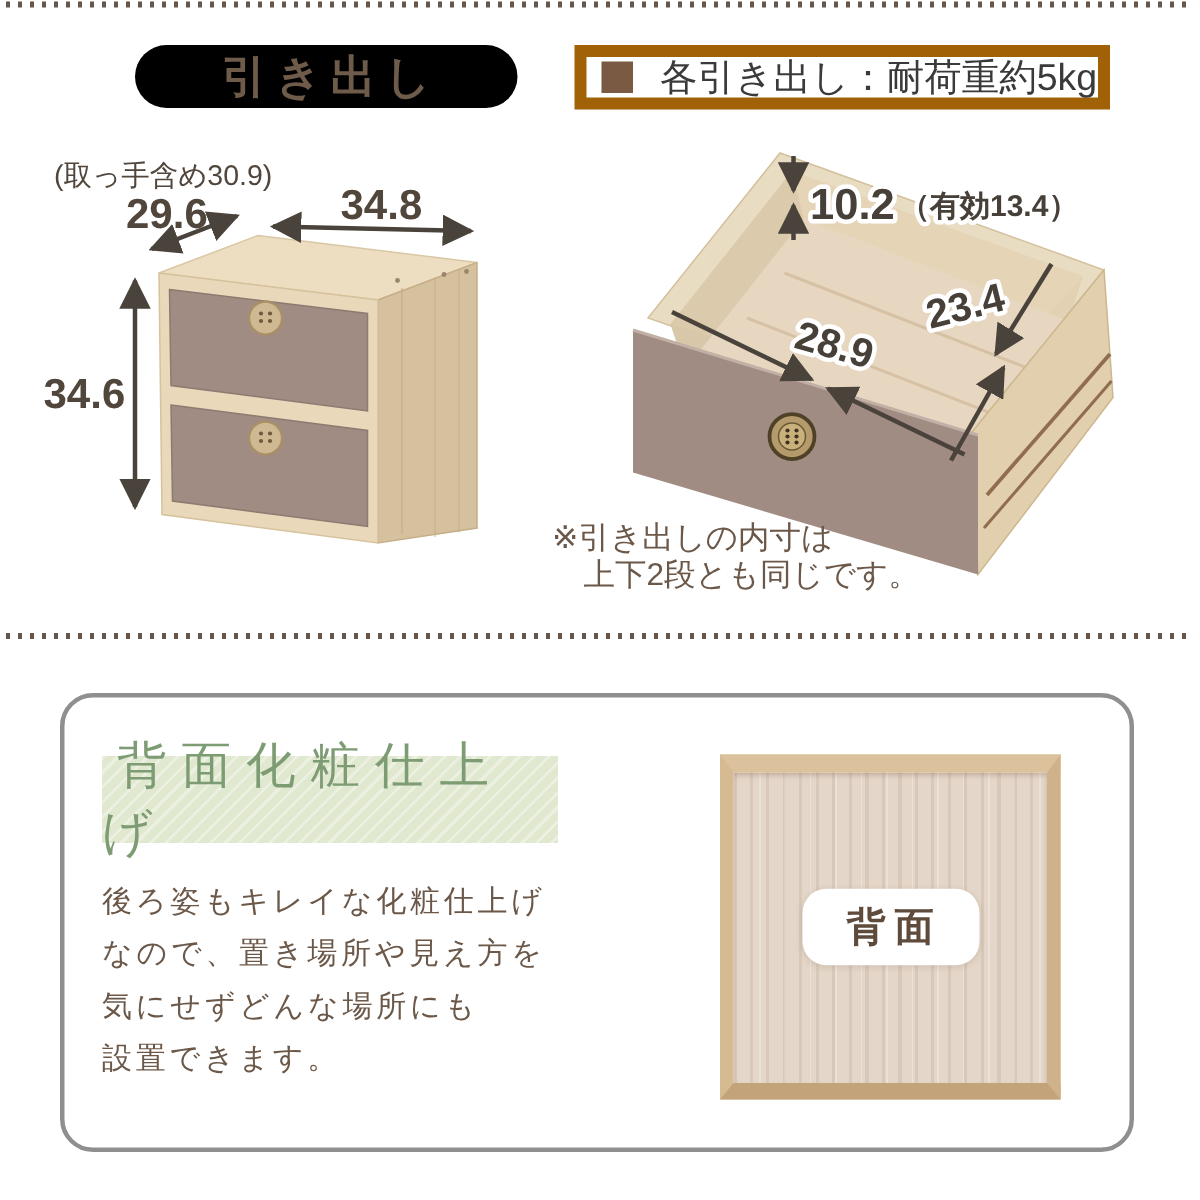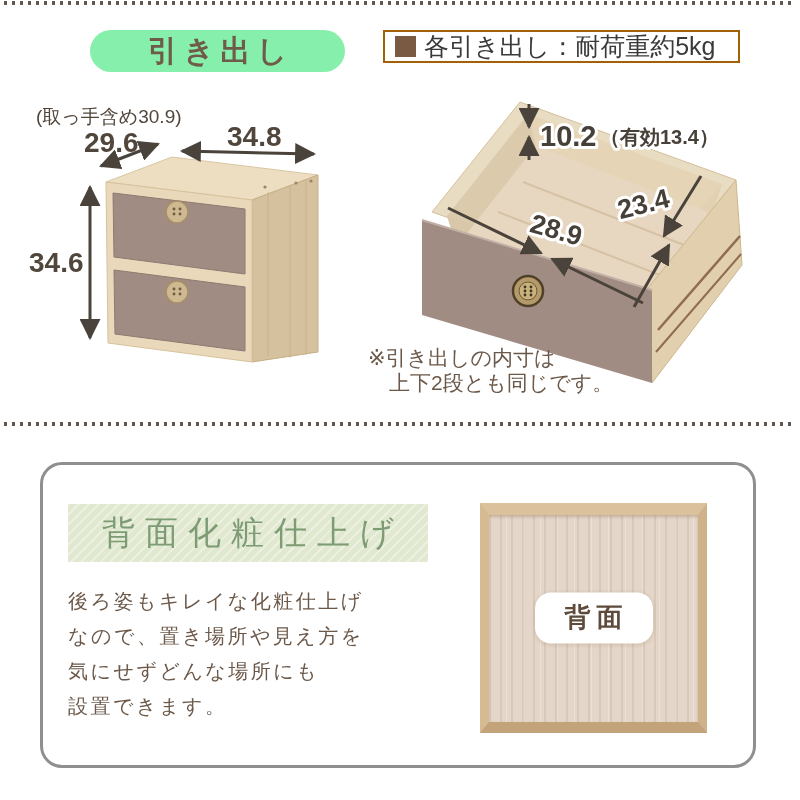--- a/index.html
+++ b/index.html
@@ -5,41 +5,41 @@
   html,body{margin:0;padding:0;background:#fff;}
   body{font-family:"Liberation Sans","DejaVu Sans",sans-serif;}
   .page{position:relative;width:800px;height:800px;background:#ffffff;overflow:hidden;}
 
   .dotted{position:absolute;left:4px;right:4px;height:4px;
     background-image:repeating-linear-gradient(90deg,#63564c 0 3px,transparent 3px 8px);}
   .dotted.top{top:1px;}
   .dotted.mid{top:422px;}
 
   .badge-pill{position:absolute;left:90px;top:30px;width:255px;height:42px;
-    background:#86efac;border-radius:21px;display:flex;align-items:center;justify-content:center;
+    background:#000000;border-radius:21px;display:flex;align-items:center;justify-content:center;
     color:#6f5b49;font-size:30px;font-weight:600;letter-spacing:6px;text-indent:6px;}
 
-  .load-box{position:absolute;left:383px;top:30px;width:357px;height:33px;
-    border:2px solid #a16207;box-sizing:border-box;display:flex;align-items:center;
-    padding-left:10px;gap:8px;background:#fff;}
+  .load-box{position:absolute;left:383px;top:30px;width:357px;height:43px;
+    border:8px solid #a16207;box-sizing:border-box;display:flex;align-items:center;
+    padding-left:10px;gap:18px;background:#fff;}
   .load-box .sq{width:21px;height:21px;background:#7b5a43;flex:0 0 auto;}
   .load-box .txt{font-size:25px;color:#3a3a3a;font-weight:500;white-space:nowrap;}
 
   svg text{font-family:"Liberation Sans","DejaVu Sans",sans-serif;}
   .dim{fill:#51463c;font-weight:600;}
   .dim-big{font-size:28px;}
   .dim-small{font-size:19px;font-weight:500;}
   .dim-photo{paint-order:stroke;stroke:#ffffff;stroke-width:6px;stroke-linejoin:round;
     fill:#474039;font-weight:600;}
   .note-text{fill:#6b5849;font-size:21px;font-weight:500;}
 
   .round-box{position:absolute;left:40px;top:462px;width:716px;height:306px;
     border:3px solid #8f8f8f;border-radius:22px;box-sizing:border-box;background:#fff;}
 
-  .green-head{position:absolute;left:68px;top:504px;width:360px;height:58px;
+  .green-head{position:absolute;left:68px;top:504px;width:304px;height:58px;
     background:#e1e8d0;
     background-image:repeating-linear-gradient(135deg,rgba(255,255,255,.35) 0 2px,transparent 2px 7px);
     display:flex;align-items:center;justify-content:center;
     color:#7d9c74;font-size:33px;font-weight:500;letter-spacing:10px;text-indent:10px;}
 
   .back-body{position:absolute;left:68px;top:584px;width:400px;
     color:#6b5849;font-size:20px;line-height:35px;letter-spacing:2.5px;font-weight:500;
     white-space:pre-line;}
 
   .back-panel{position:absolute;left:480px;top:503px;width:227px;height:230px;

